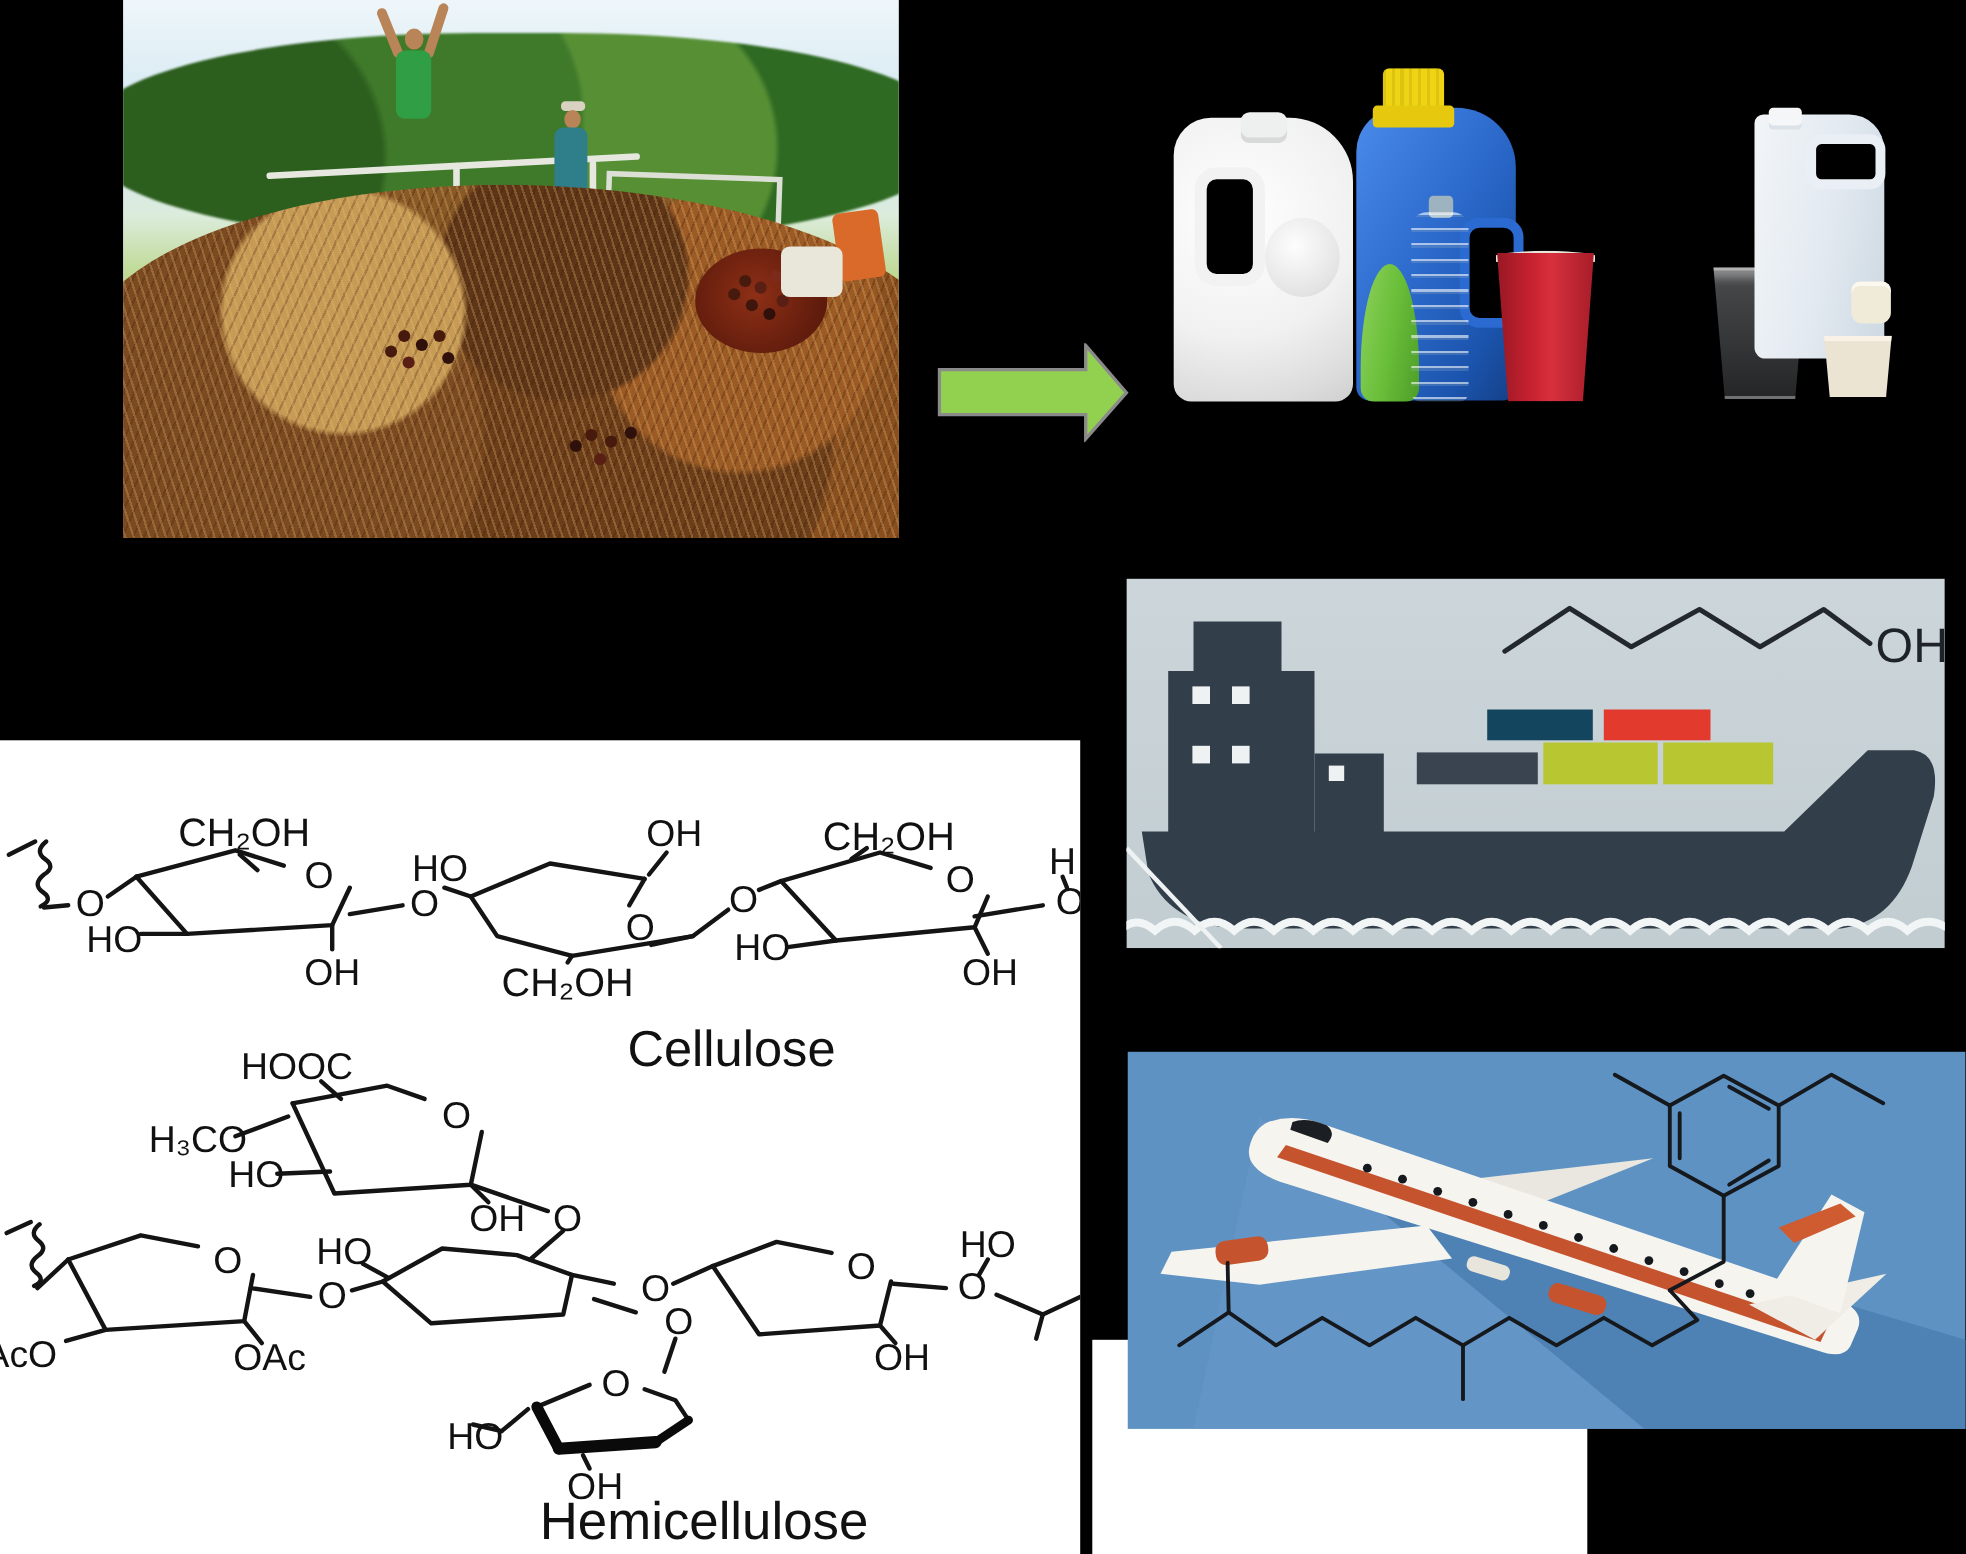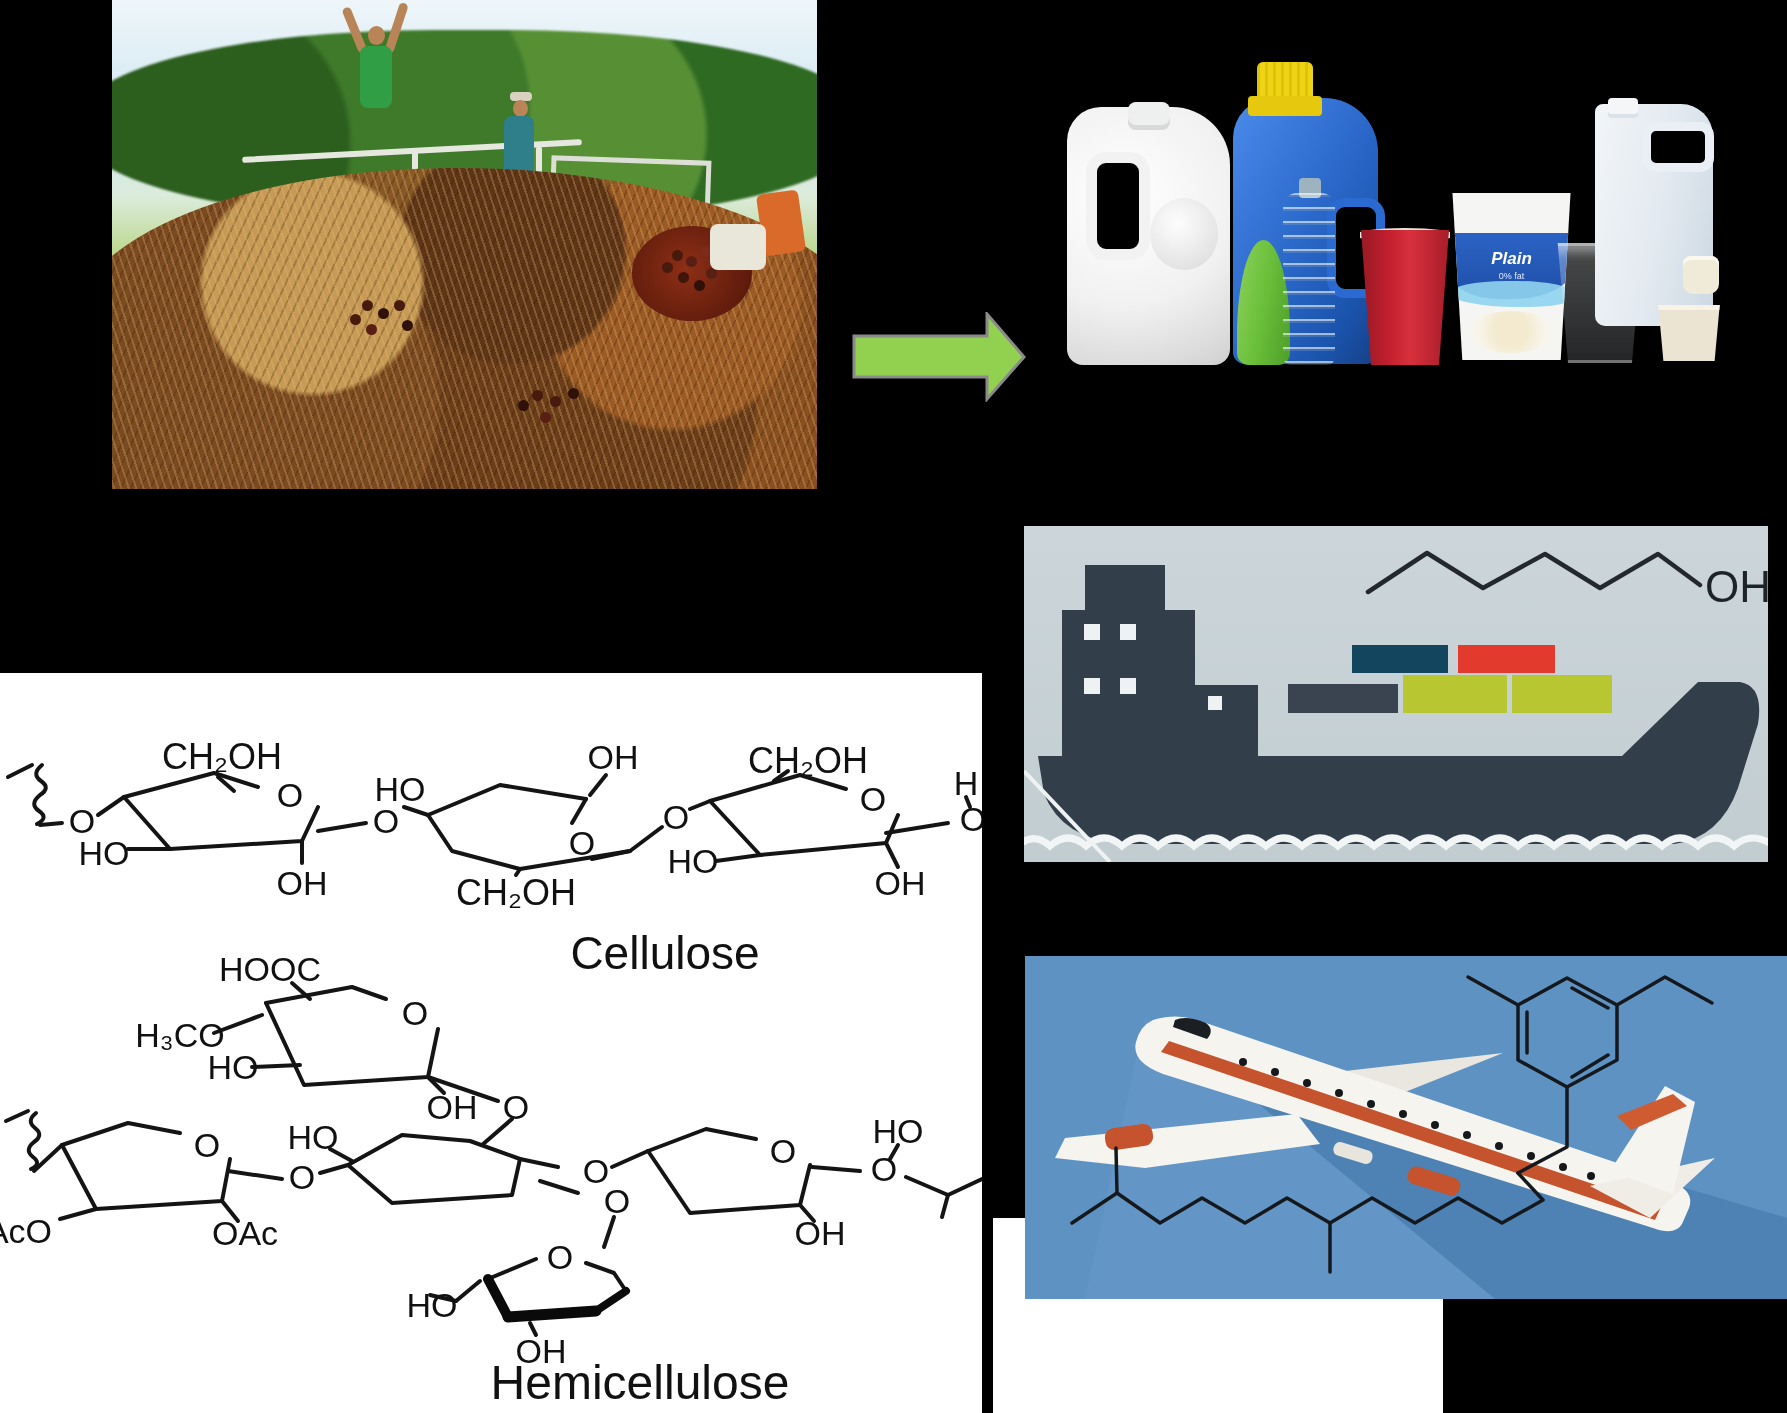--- a/index.html
+++ b/index.html
@@ -132,27 +132,20 @@
   <div class="abs milk-dimple"></div>
   <div class="abs det-body"></div>
   <div class="abs det-cap"></div>
   <div class="abs det-collar"></div>
   <div class="abs det-handle"></div>
   <div class="abs shampoo"></div>
   <div class="abs wcap"></div>
   <div class="abs wbottle"></div>
   <div class="abs redcup-rim"></div>
   <div class="abs redcup"></div>
-  <div class="abs yogurt">
-    <div class="abs yog-band"></div>
-    <div class="abs yog-swoosh"></div>
-    <div class="abs yog-cream"></div>
-    <div class="abs yog-plain">Plain</div>
-    <div class="abs yog-sub">0% fat</div>
-  </div>
   <div class="abs clearcup"></div>
   <div class="abs gallon"></div>
   <div class="abs gallon-cap"></div>
   <div class="abs gallon-handle"></div>
   <div class="abs tubA"></div>
   <div class="abs tubB"></div>
 </div>
 
 <div class="abs ship-panel">
 <svg width="744" height="336" viewBox="0 0 744 336">

